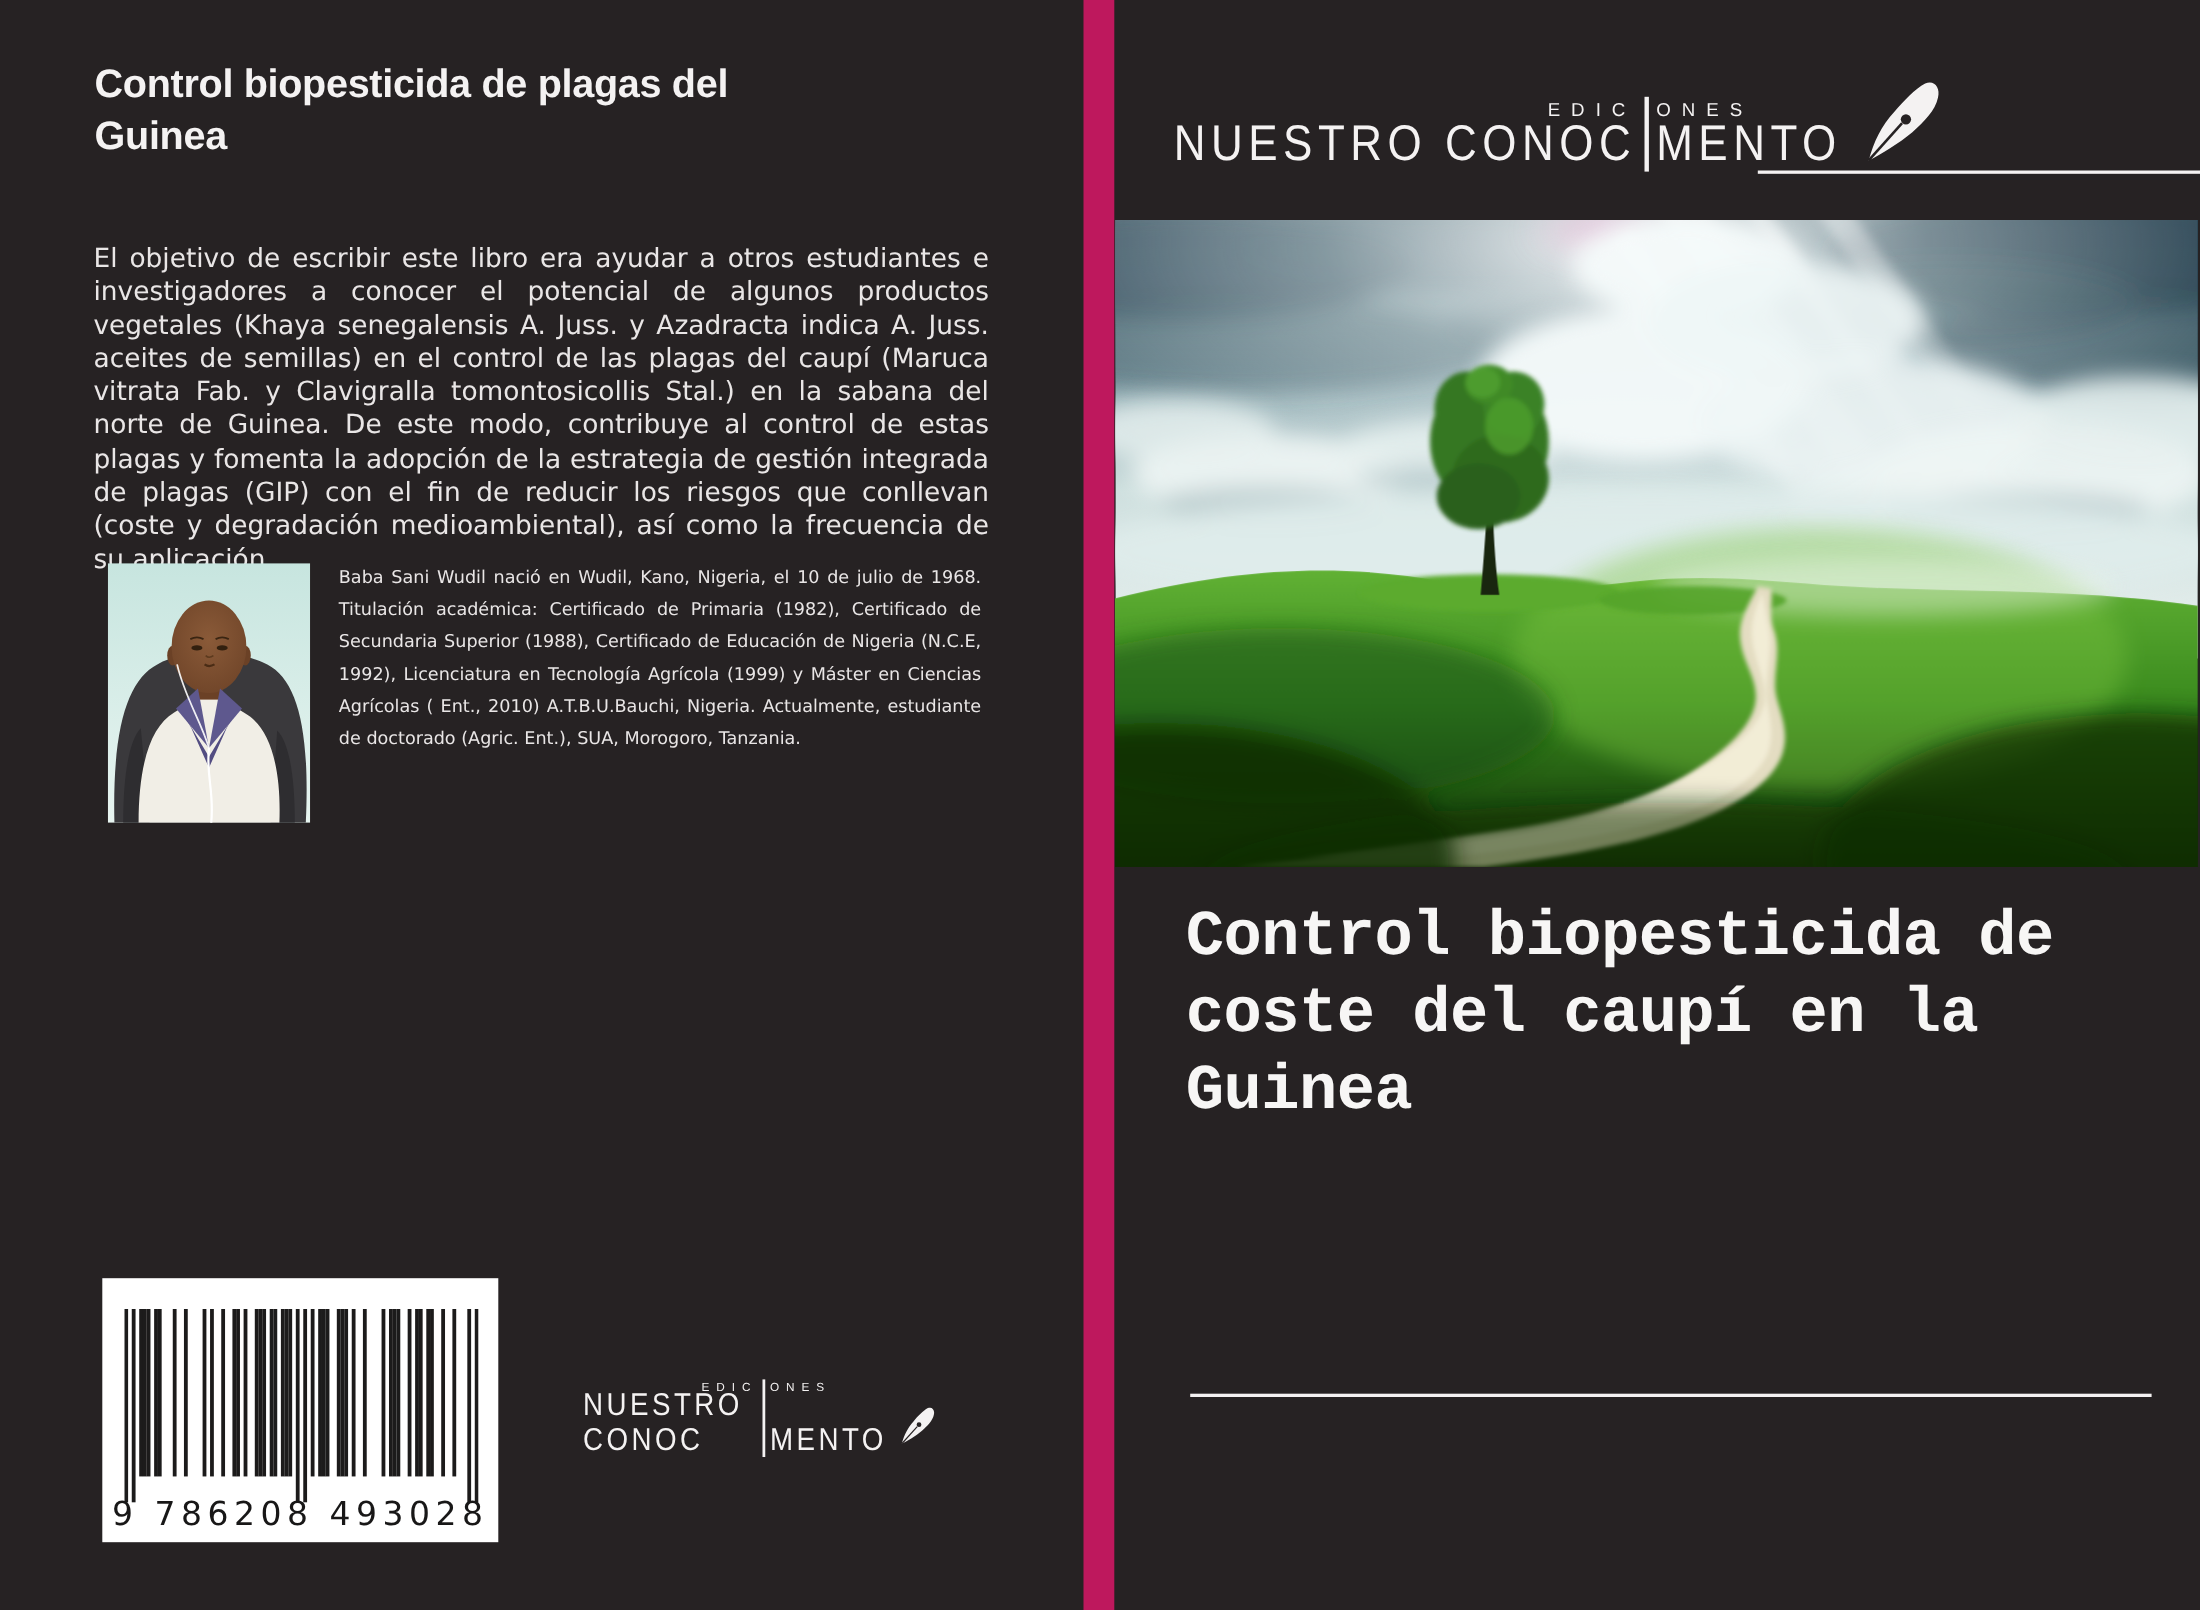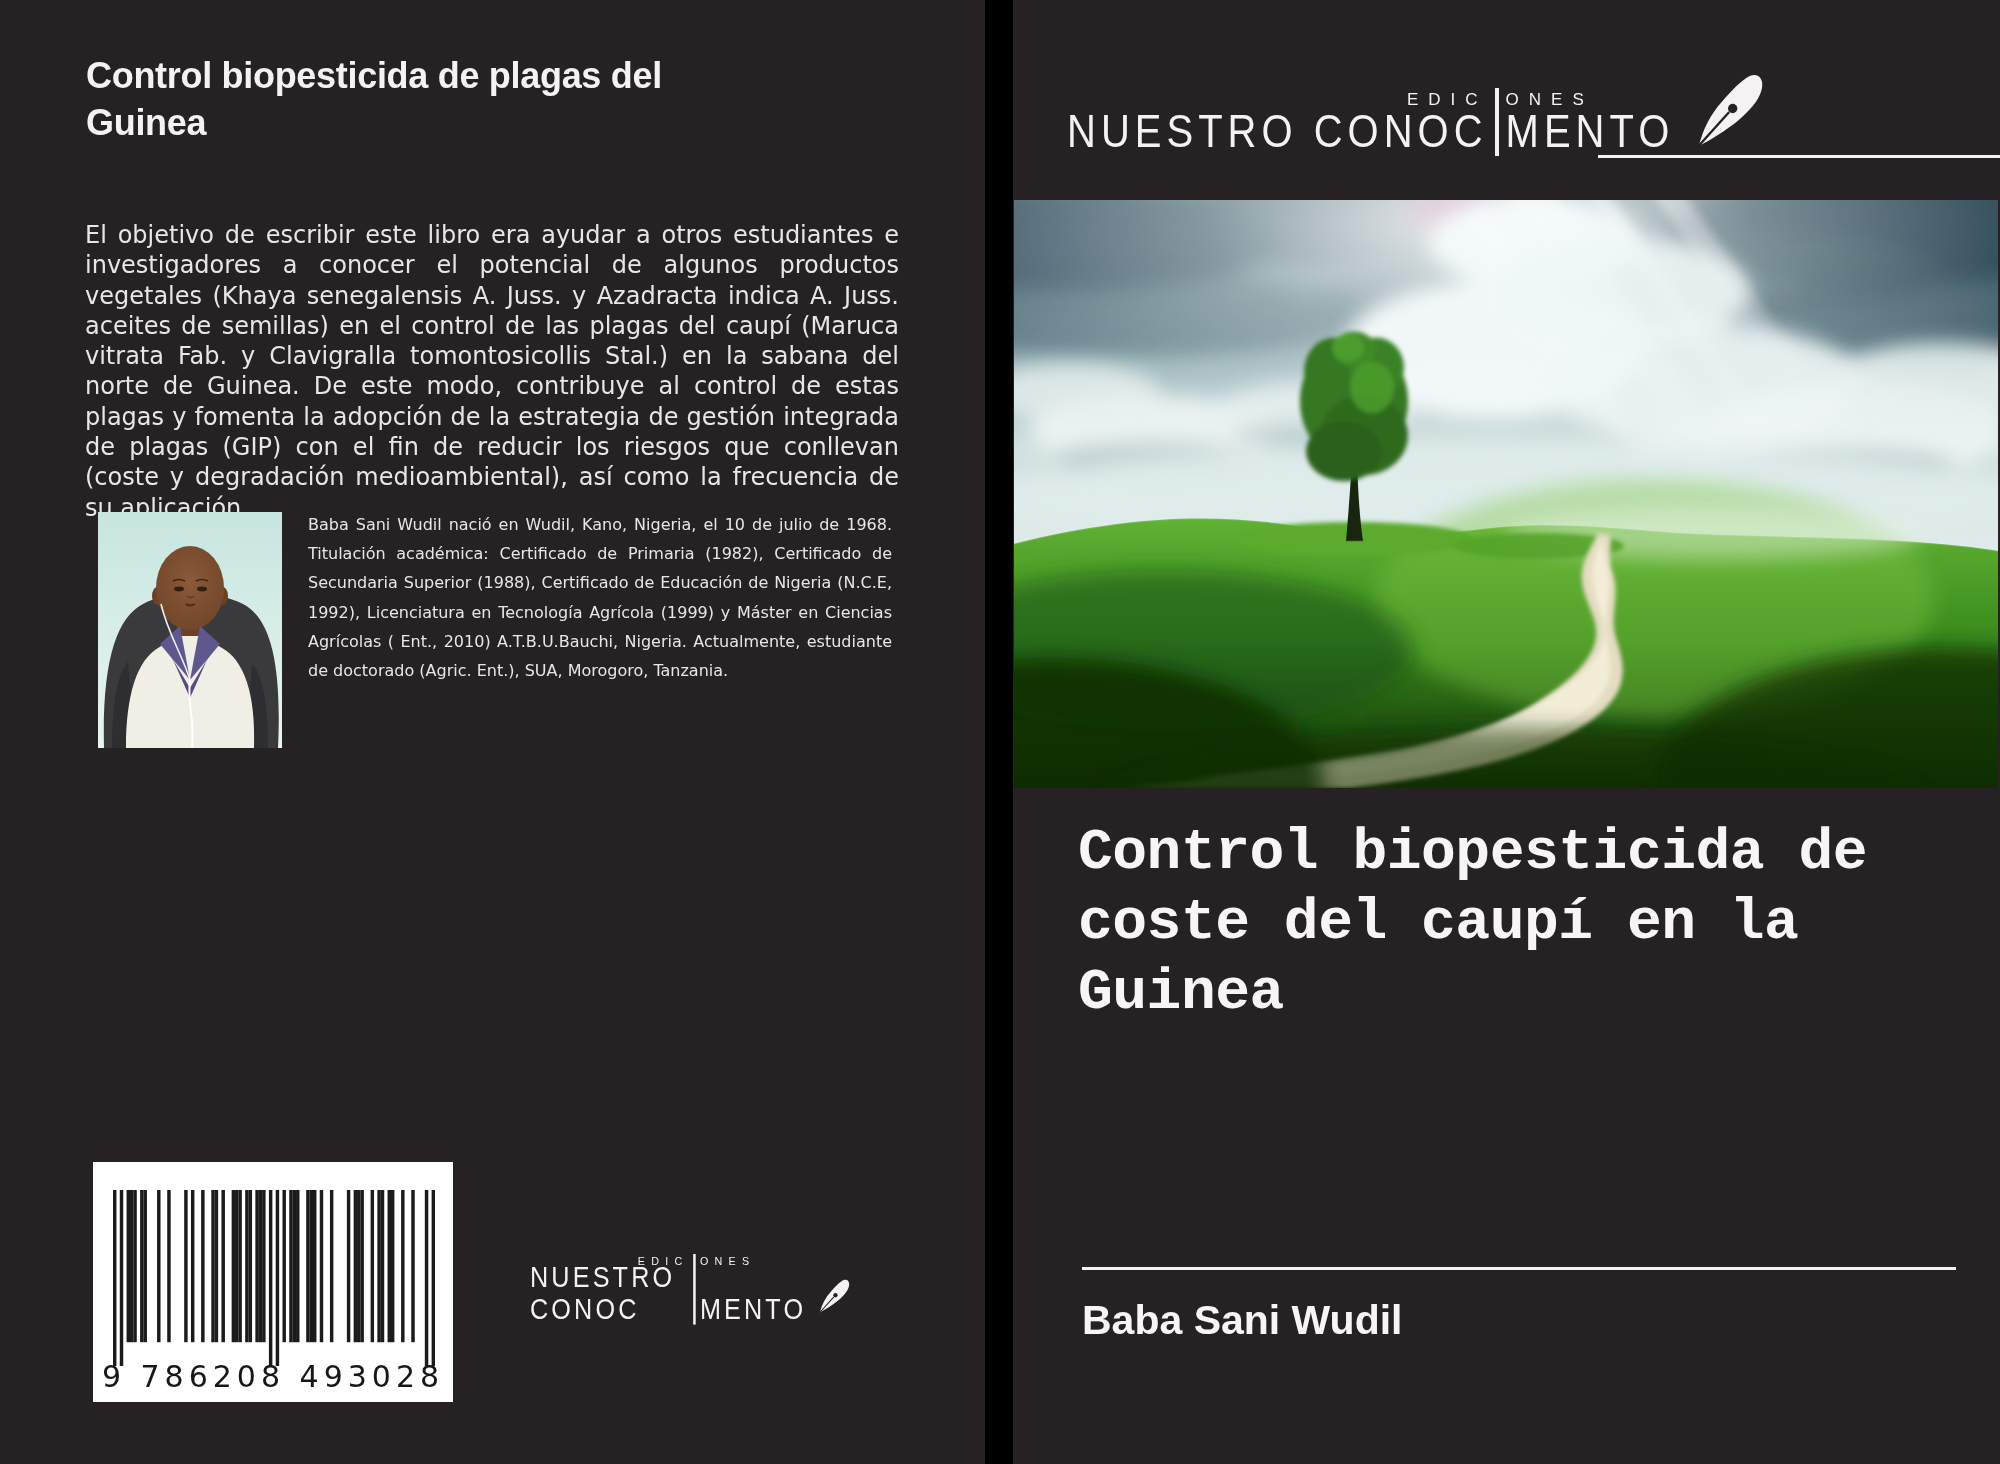--- a/index.html
+++ b/index.html
@@ -1,16 +1,16 @@
 <!DOCTYPE html>
 <html><head>
 <meta charset="utf-8">
 <style>
   html,body{margin:0;padding:0;background:#ffffff;}
-  .page{position:relative;width:2000px;height:1464px;background:#000000;overflow:hidden;
+  .page{position:relative;width:2000px;height:1464px;background:#be185d;overflow:hidden;
         font-family:"DejaVu Sans",sans-serif;}
   .cover{position:absolute;top:0;height:1464px;background:#262223;}
   .back-cover{left:0;width:985px;}
   .front-cover{left:1013px;width:987px;}
 
   
   .back-title{position:absolute;left:86px;top:52px;width:680px;
     font-family:"Liberation Sans",sans-serif;font-weight:bold;
     font-size:36px;line-height:47px;letter-spacing:-0.3px;color:#f4f2f2;}
   .back-title span{display:block;}
@@ -304,15 +304,14 @@
     </g>
   </svg>
 
   <div class="front-title">
     <span>Control biopesticida de</span>
     <span>coste del caupí en la</span>
     <span>Guinea</span>
   </div>
 
   <div class="author-rule"></div>
-  <div class="front-author">Baba Sani Wudil</div>
 
 </div>
 
 </body></html>

